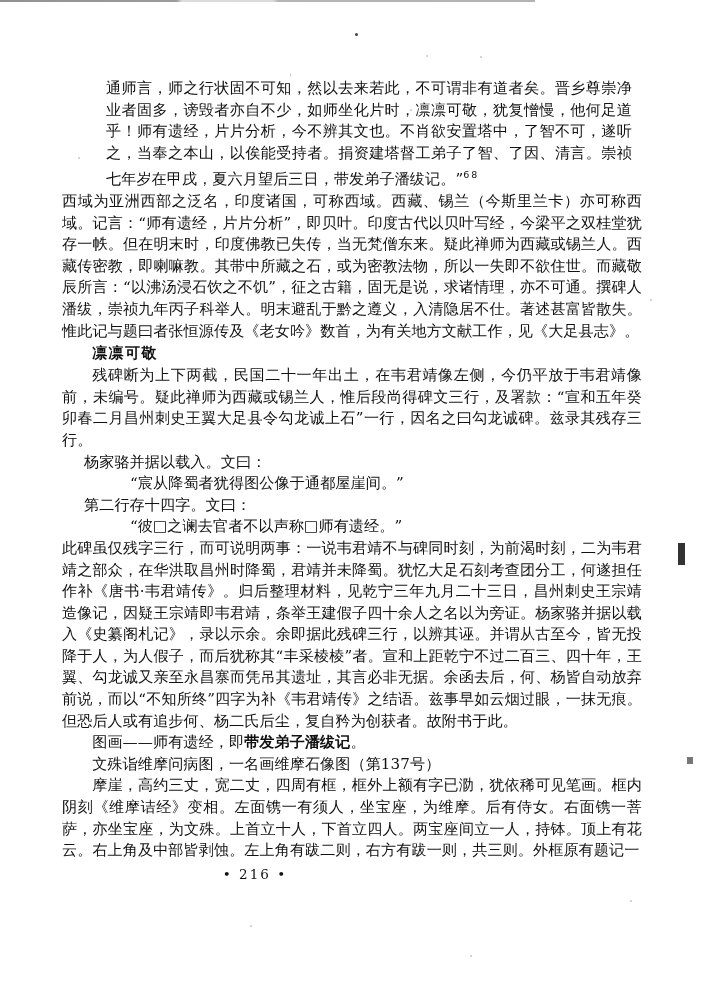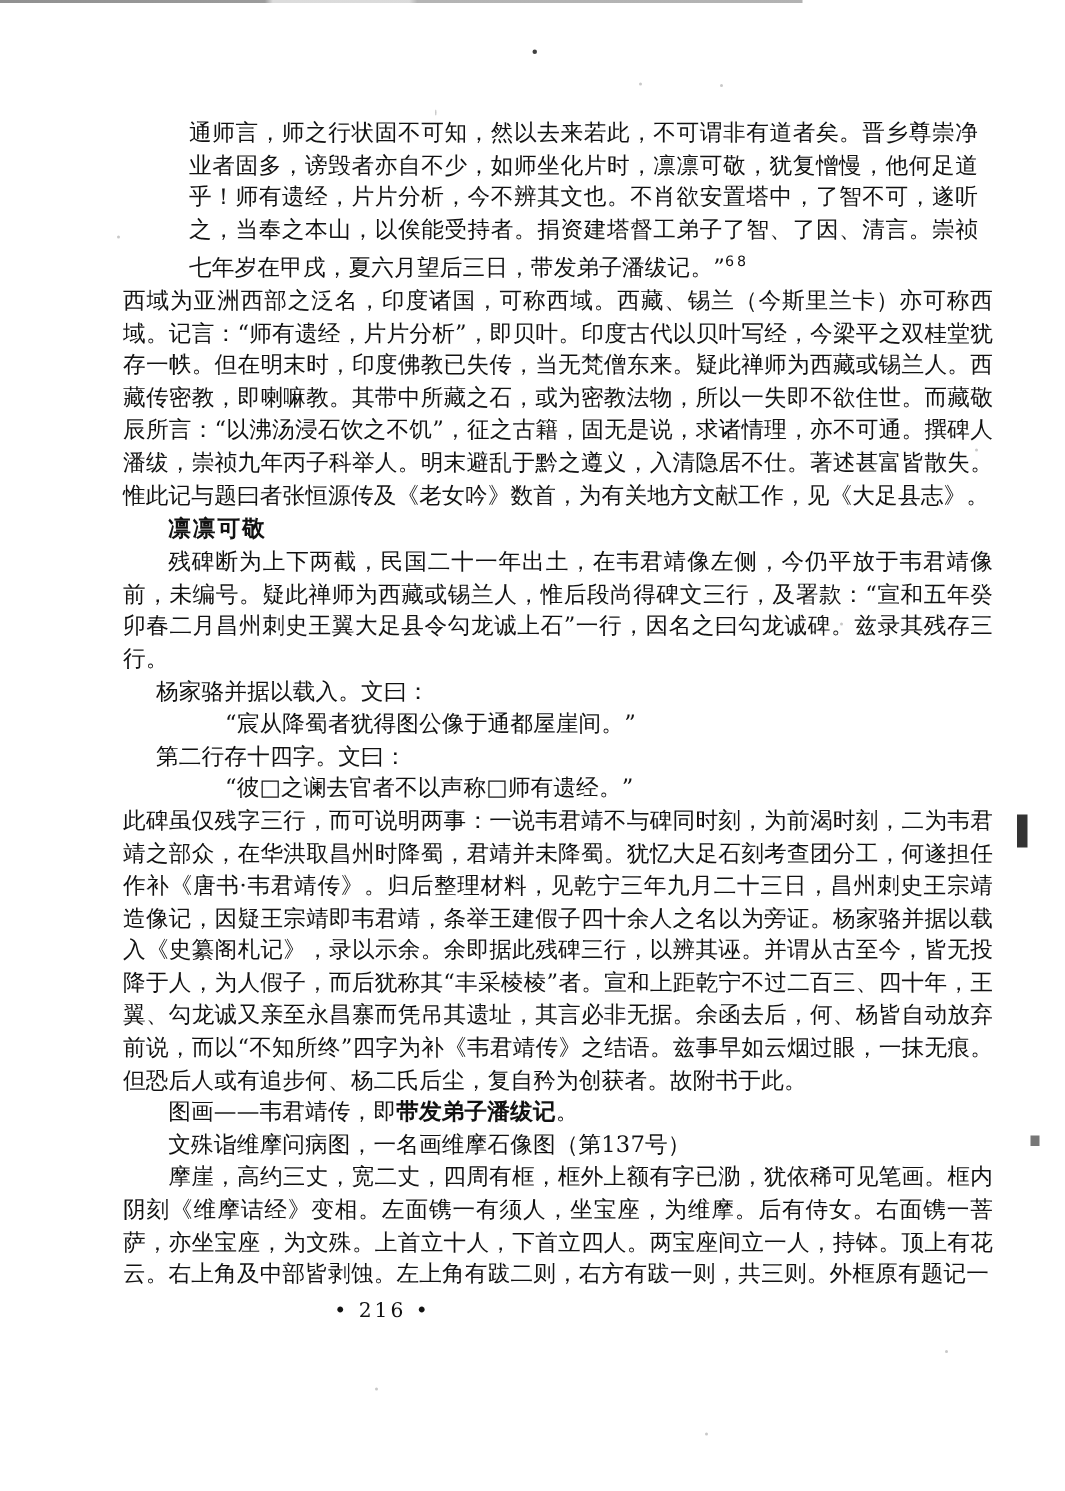--- a/index.html
+++ b/index.html
@@ -63,21 +63,20 @@
     top: 0;
     width: 710px;
     height: 994px;
   }
 
   #text-column {
     position: absolute;
     left: 62px;
     top: 78px;
     width: 580px;
-    margin-left: 20px;
   }
 
   p {
     margin: 0;
     font-size: 15.1px;
     line-height: 21.6px;
     text-align: justify;
     text-justify: inter-ideograph;
     letter-spacing: .1px;
   }
@@ -167,21 +166,21 @@
 
     <p class="label-line para-indent">杨家骆并据以载入。文曰：</p>
     <p class="carve-line">“宸从降蜀者犹得图公像于通都屋崖间。”</p>
 
     <p class="label-line para-indent">第二行存十四字。文曰：</p>
     <p class="carve-line">“彼□之谰去官者不以声称□师有遗经。”</p>
 
 
     <p class="flush">此碑虽仅残字三行，而可说明两事：一说韦君靖不与碑同时刻，为前渴时刻，二为韦君靖之部众，在华洪取昌州时降蜀，君靖并未降蜀。犹忆大足石刻考查团分工，何遂担任作补《唐书·韦君靖传》。归后整理材料，见乾宁三年九月二十三日，昌州刺史王宗靖造像记，因疑王宗靖即韦君靖，条举王建假子四十余人之名以为旁证。杨家骆并据以载入《史纂阁札记》，录以示余。余即据此残碑三行，以辨其诬。并谓从古至今，皆无投降于人，为人假子，而后犹称其“丰采棱棱”者。宣和上距乾宁不过二百三、四十年，王翼、勾龙诚又亲至永昌寨而凭吊其遗址，其言必非无据。余函去后，何、杨皆自动放弃前说，而以“不知所终”四字为补《韦君靖传》之结语。兹事早如云烟过眼，一抹无痕。但恐后人或有追步何、杨二氏后尘，复自矜为创获者。故附书于此。</p>
 
-    <p class="para-indent"><span>图画——韦君靖传，即</span><b>带发弟子潘绂记</b><span>。</span></p>
+    <p class="para-indent"><span>图画——师有遗经，即</span><b>带发弟子潘绂记</b><span>。</span></p>
 
     <p class="para-indent">文殊诣维摩问病图，一名画维摩石像图（第137号）</p>
 
     <p class="para-indent">摩崖，高约三丈，宽二丈，四周有框，框外上额有字已泐，犹依稀可见笔画。框内阴刻《维摩诘经》变相。左面镌一有须人，坐宝座，为维摩。后有侍女。右面镌一菩萨，亦坐宝座，为文殊。上首立十人，下首立四人。两宝座间立一人，持钵。顶上有花云。右上角及中部皆剥蚀。左上角有跋二则，右方有跋一则，共三则。外框原有题记一</p>
 
   </div>
 
   <div id="page-folio">
     <span class="folio-inner">• 216 •</span>
   </div>

